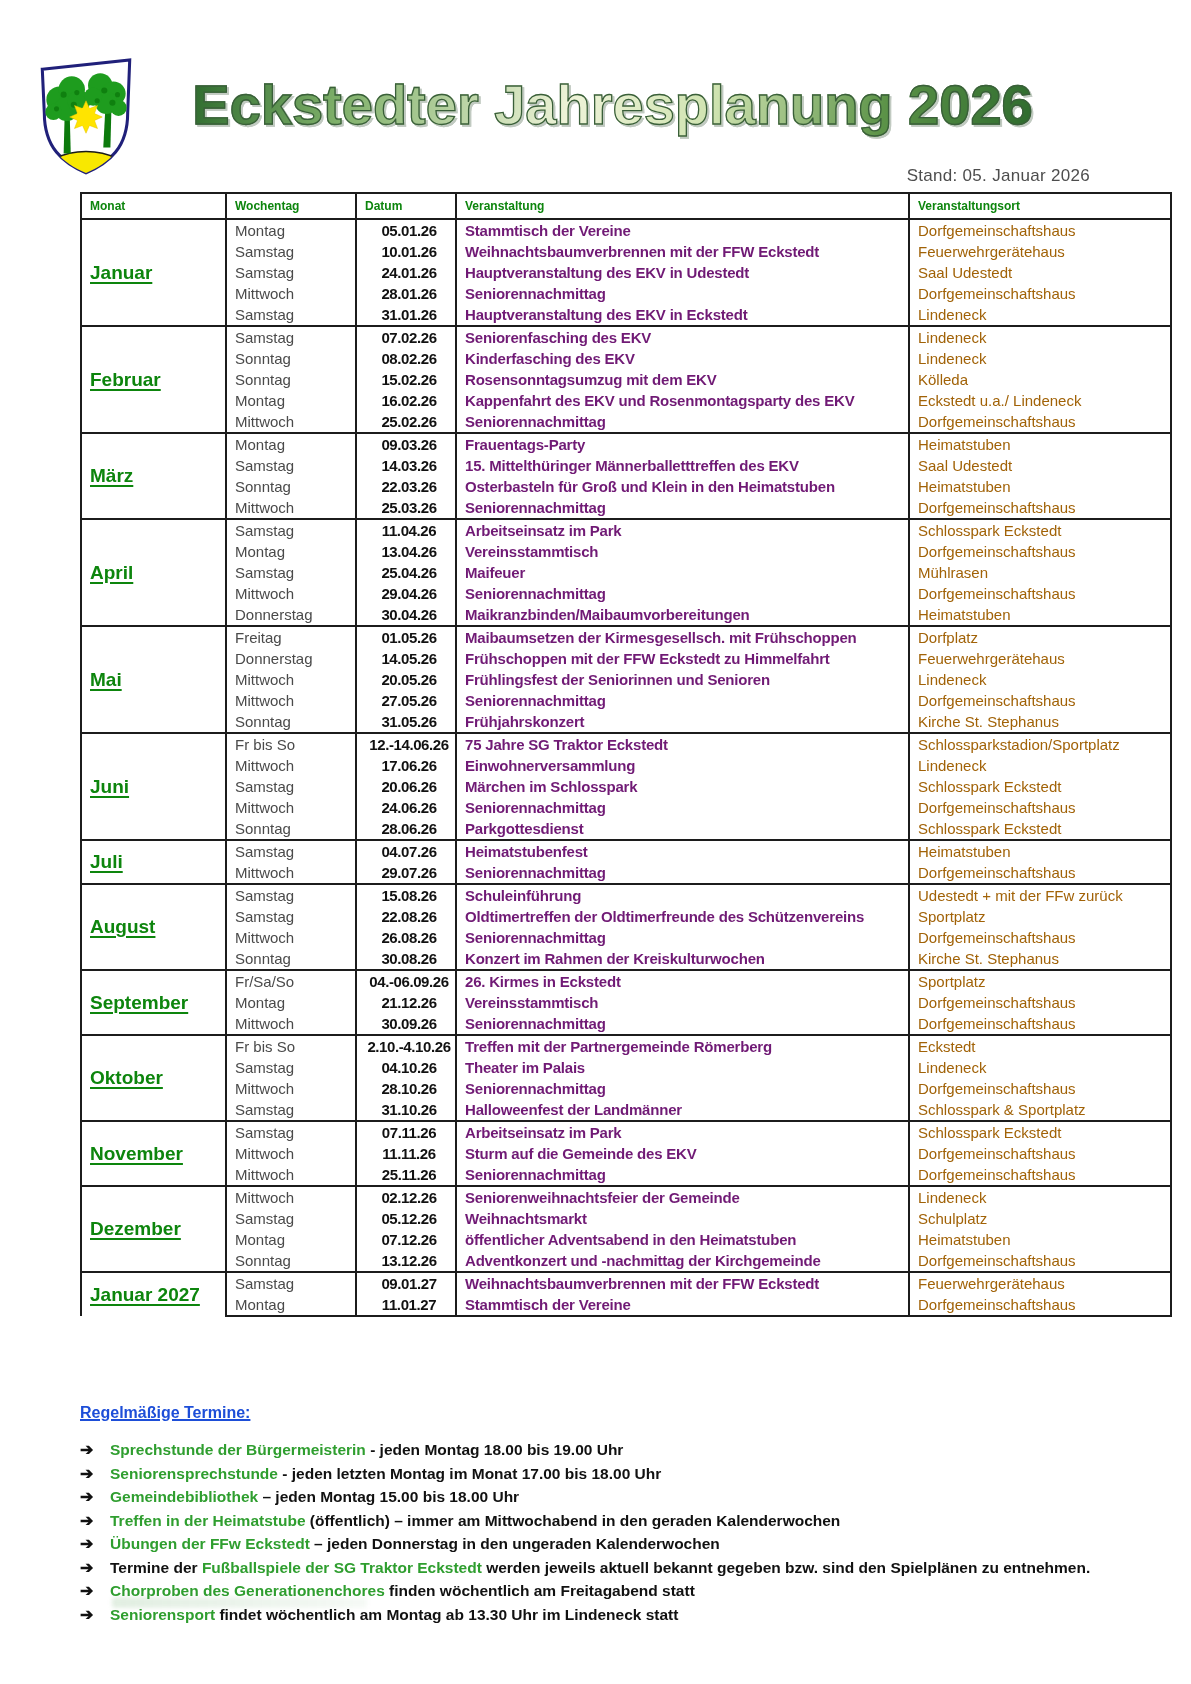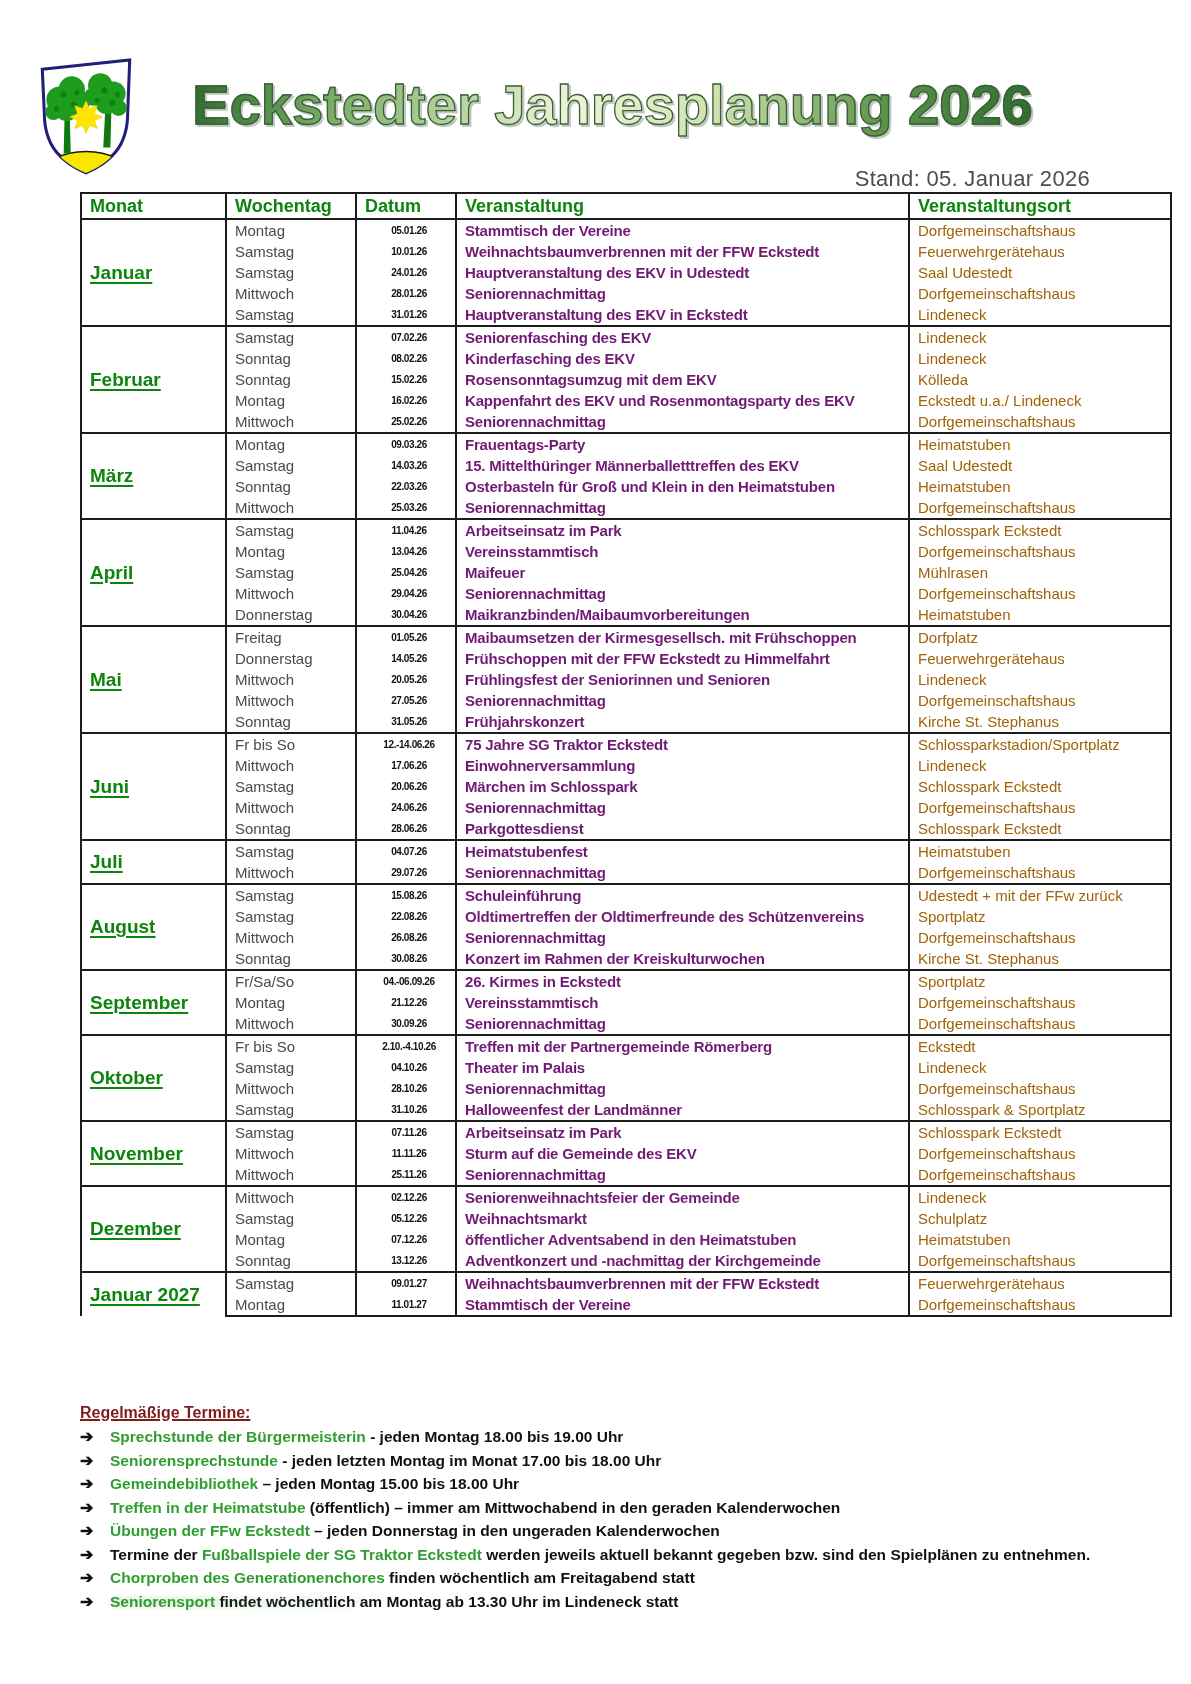--- a/index.html
+++ b/index.html
@@ -12,47 +12,47 @@
   .title-wrap{position:absolute;left:150px;top:52px;width:925px;height:104px;
     display:flex;align-items:center;justify-content:center;}
   .title-text{
     font-size:56px;font-weight:bold;white-space:nowrap;letter-spacing:0px;
     background:linear-gradient(100deg,#2e6b2e 0%,#7fb06a 18%,#eef3d8 45%,#cfe3b0 62%,#5c9348 82%,#2e6b2e 100%);
     -webkit-background-clip:text;background-clip:text;color:transparent;
     -webkit-text-stroke:1.3px #3a5f3a;
     filter:drop-shadow(2px 2px 0 rgba(50,80,50,0.30));
   }
   .stand{position:absolute;top:166px;left:760px;width:330px;text-align:right;
-    font-size:22px;color:#4d4d4d;letter-spacing:0.3px;}
+    font-size:17px;color:#4d4d4d;letter-spacing:0.3px;}
   
   table.schedule{position:absolute;left:80px;top:192px;width:1090px;
     border-collapse:collapse;table-layout:fixed;}
   table.schedule th,table.schedule td{
     border-left:2px solid #1c1c1c;border-right:2px solid #1c1c1c;
     padding:0 2px 0 8px;vertical-align:middle;overflow:visible;}
   table.schedule thead th{
     border-top:2px solid #1c1c1c;border-bottom:2px solid #1c1c1c;
-    height:24px;color:#0d850d;font-size:18px;font-weight:bold;text-align:left;
+    height:24px;color:#0d850d;font-size:12px;font-weight:bold;text-align:left;
     white-space:nowrap;}
   th.h-date{text-align:center;padding:0;}
   tbody td{height:21px;line-height:21px;}
   tr.group-first td{border-top:2px solid #1c1c1c;}
   tbody tr:last-child td{border-bottom:2px solid #1c1c1c;}
   td.c-month{vertical-align:top;padding-top:2px;margin-top:6px;}
   .month-name{color:#0d850d;font-weight:bold;font-size:19px;white-space:nowrap;
     text-decoration:underline;text-decoration-thickness:2px;text-underline-offset:3px;}
   td.c-day{color:#4a4a4a;font-size:15px;padding-left:12px;white-space:nowrap;margin-top:24px;}
-  td.c-date{font-weight:bold;font-size:10px;text-align:center;padding:0 1px;
+  td.c-date{font-weight:bold;font-size:15px;text-align:center;padding:0 1px;
     letter-spacing:-0.4px;white-space:nowrap;color:#111;}
   td.c-event{font-weight:bold;font-size:15px;letter-spacing:-0.2px;white-space:nowrap;color:#701a75;}
   td.c-loc{color:#a16207;font-size:15px;white-space:nowrap;}
   
   .regular{position:absolute;left:80px;top:1404px;width:1105px;}
-  .reg-heading{font-size:16px;font-weight:bold;color:#7f1d1d;
-    text-decoration:underline;text-decoration-thickness:1.5px;margin-bottom:3px;}
+  .reg-heading{font-size:16px;font-weight:bold;color:#1d4ed8;
+    text-decoration:underline;text-decoration-thickness:1.5px;margin-bottom:16px;}
   .reg-item{display:flex;align-items:flex-start;line-height:23.5px;
     font-size:15.5px;font-weight:bold;color:#111;white-space:nowrap;}
   .reg-arrow{width:30px;flex:0 0 30px;font-size:16px;color:#111;}
   .reg-text .green{color:#2f9e2f;}
   .artifact{position:absolute;left:112px;top:1597px;width:255px;height:11px;
     background:linear-gradient(90deg,rgba(70,150,70,.16),rgba(70,150,70,.05));
     filter:blur(2px);border-radius:3px;}
 </style>
 </head>
 <body>

